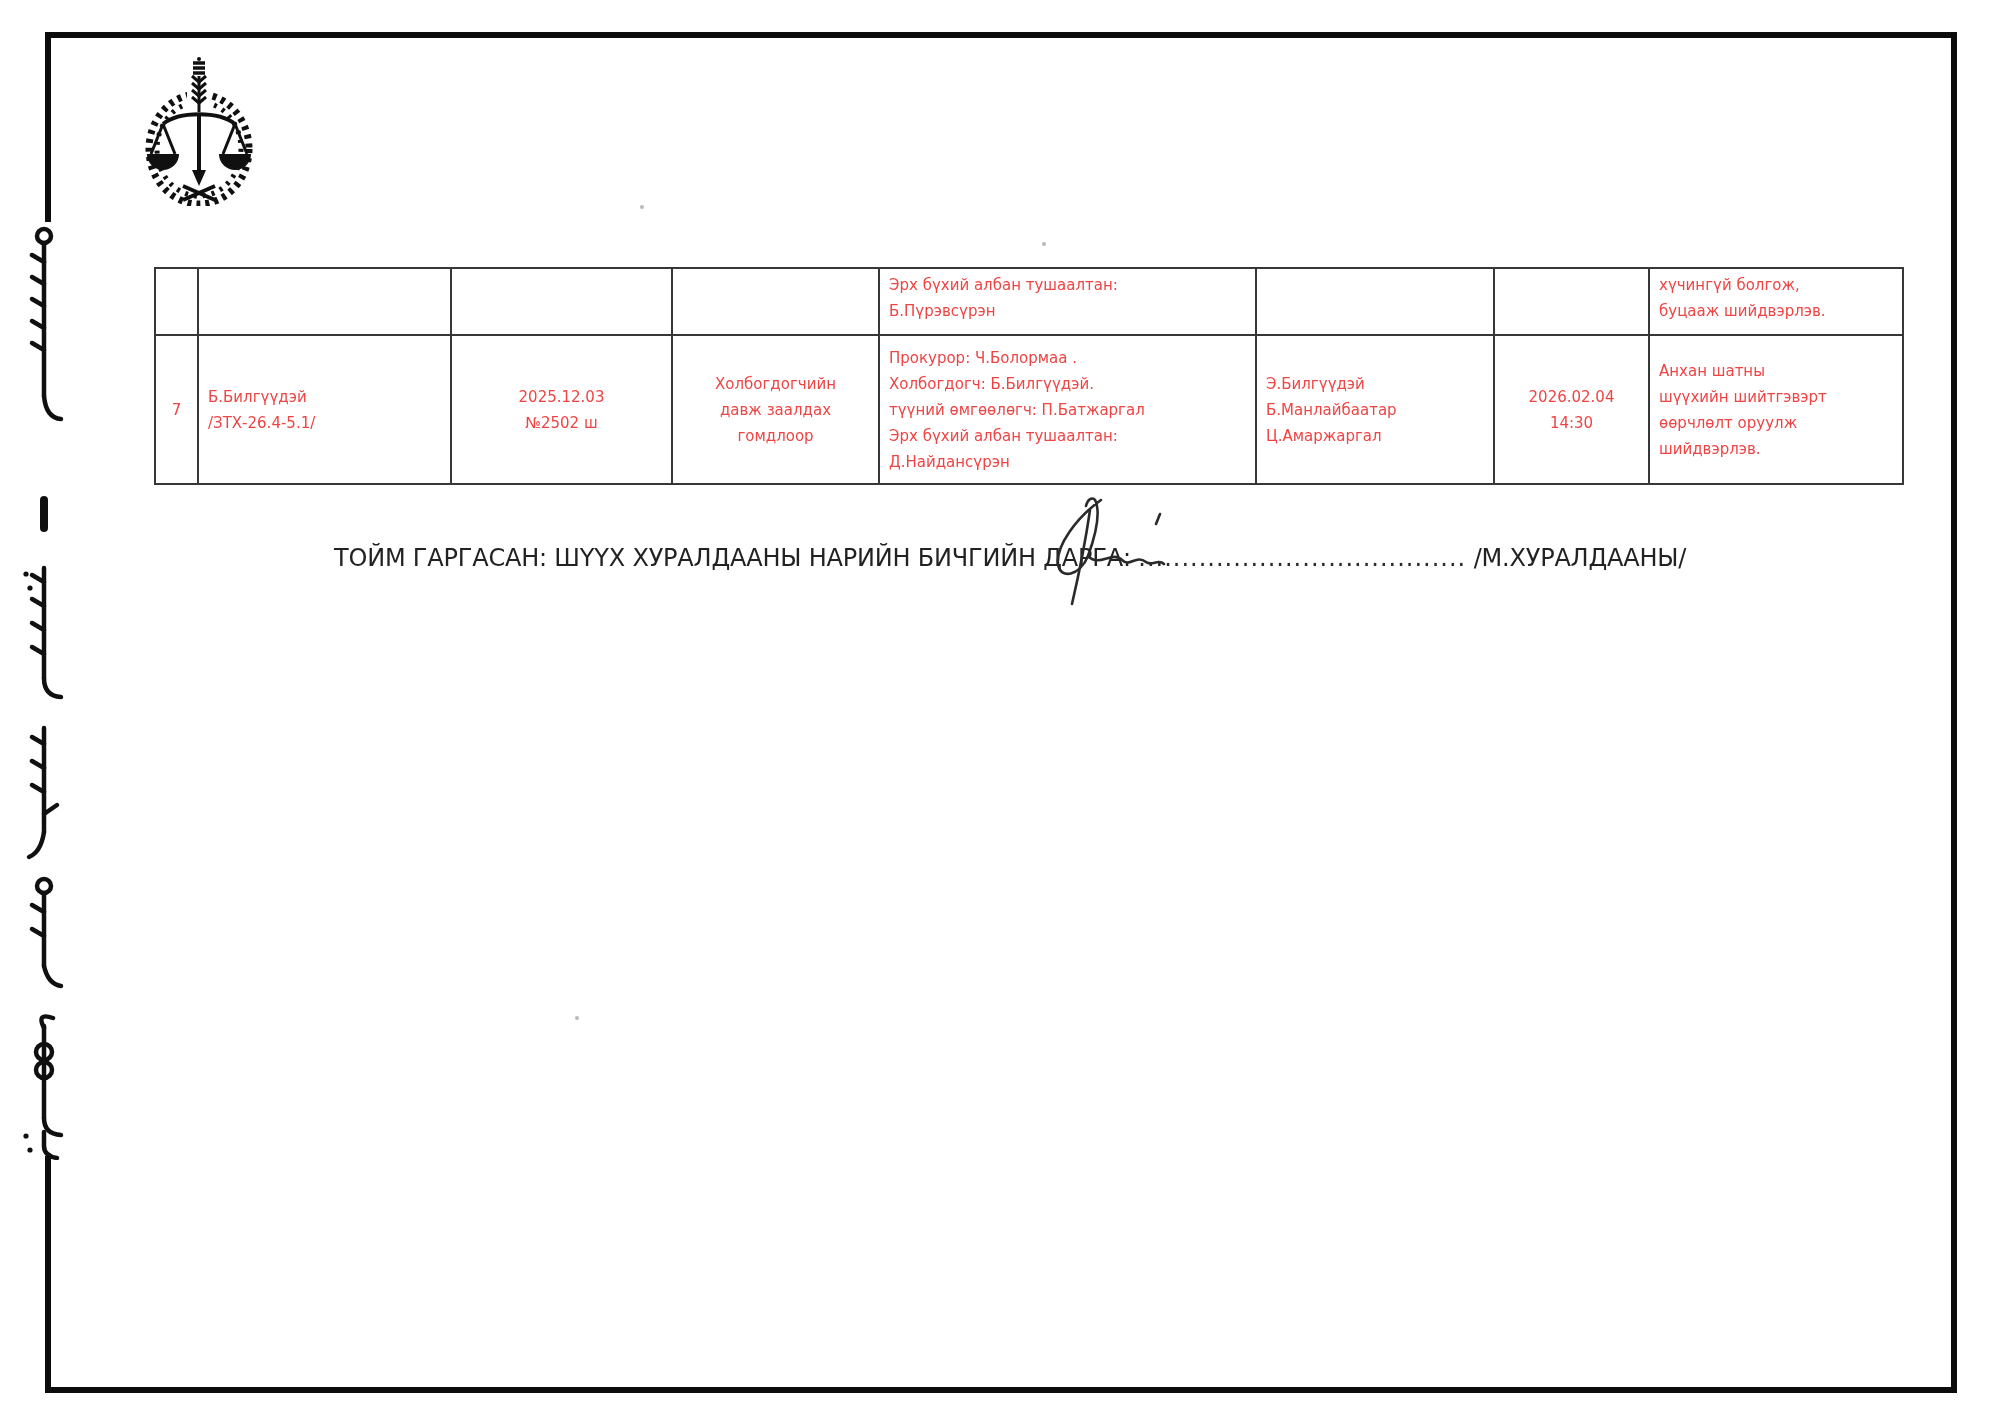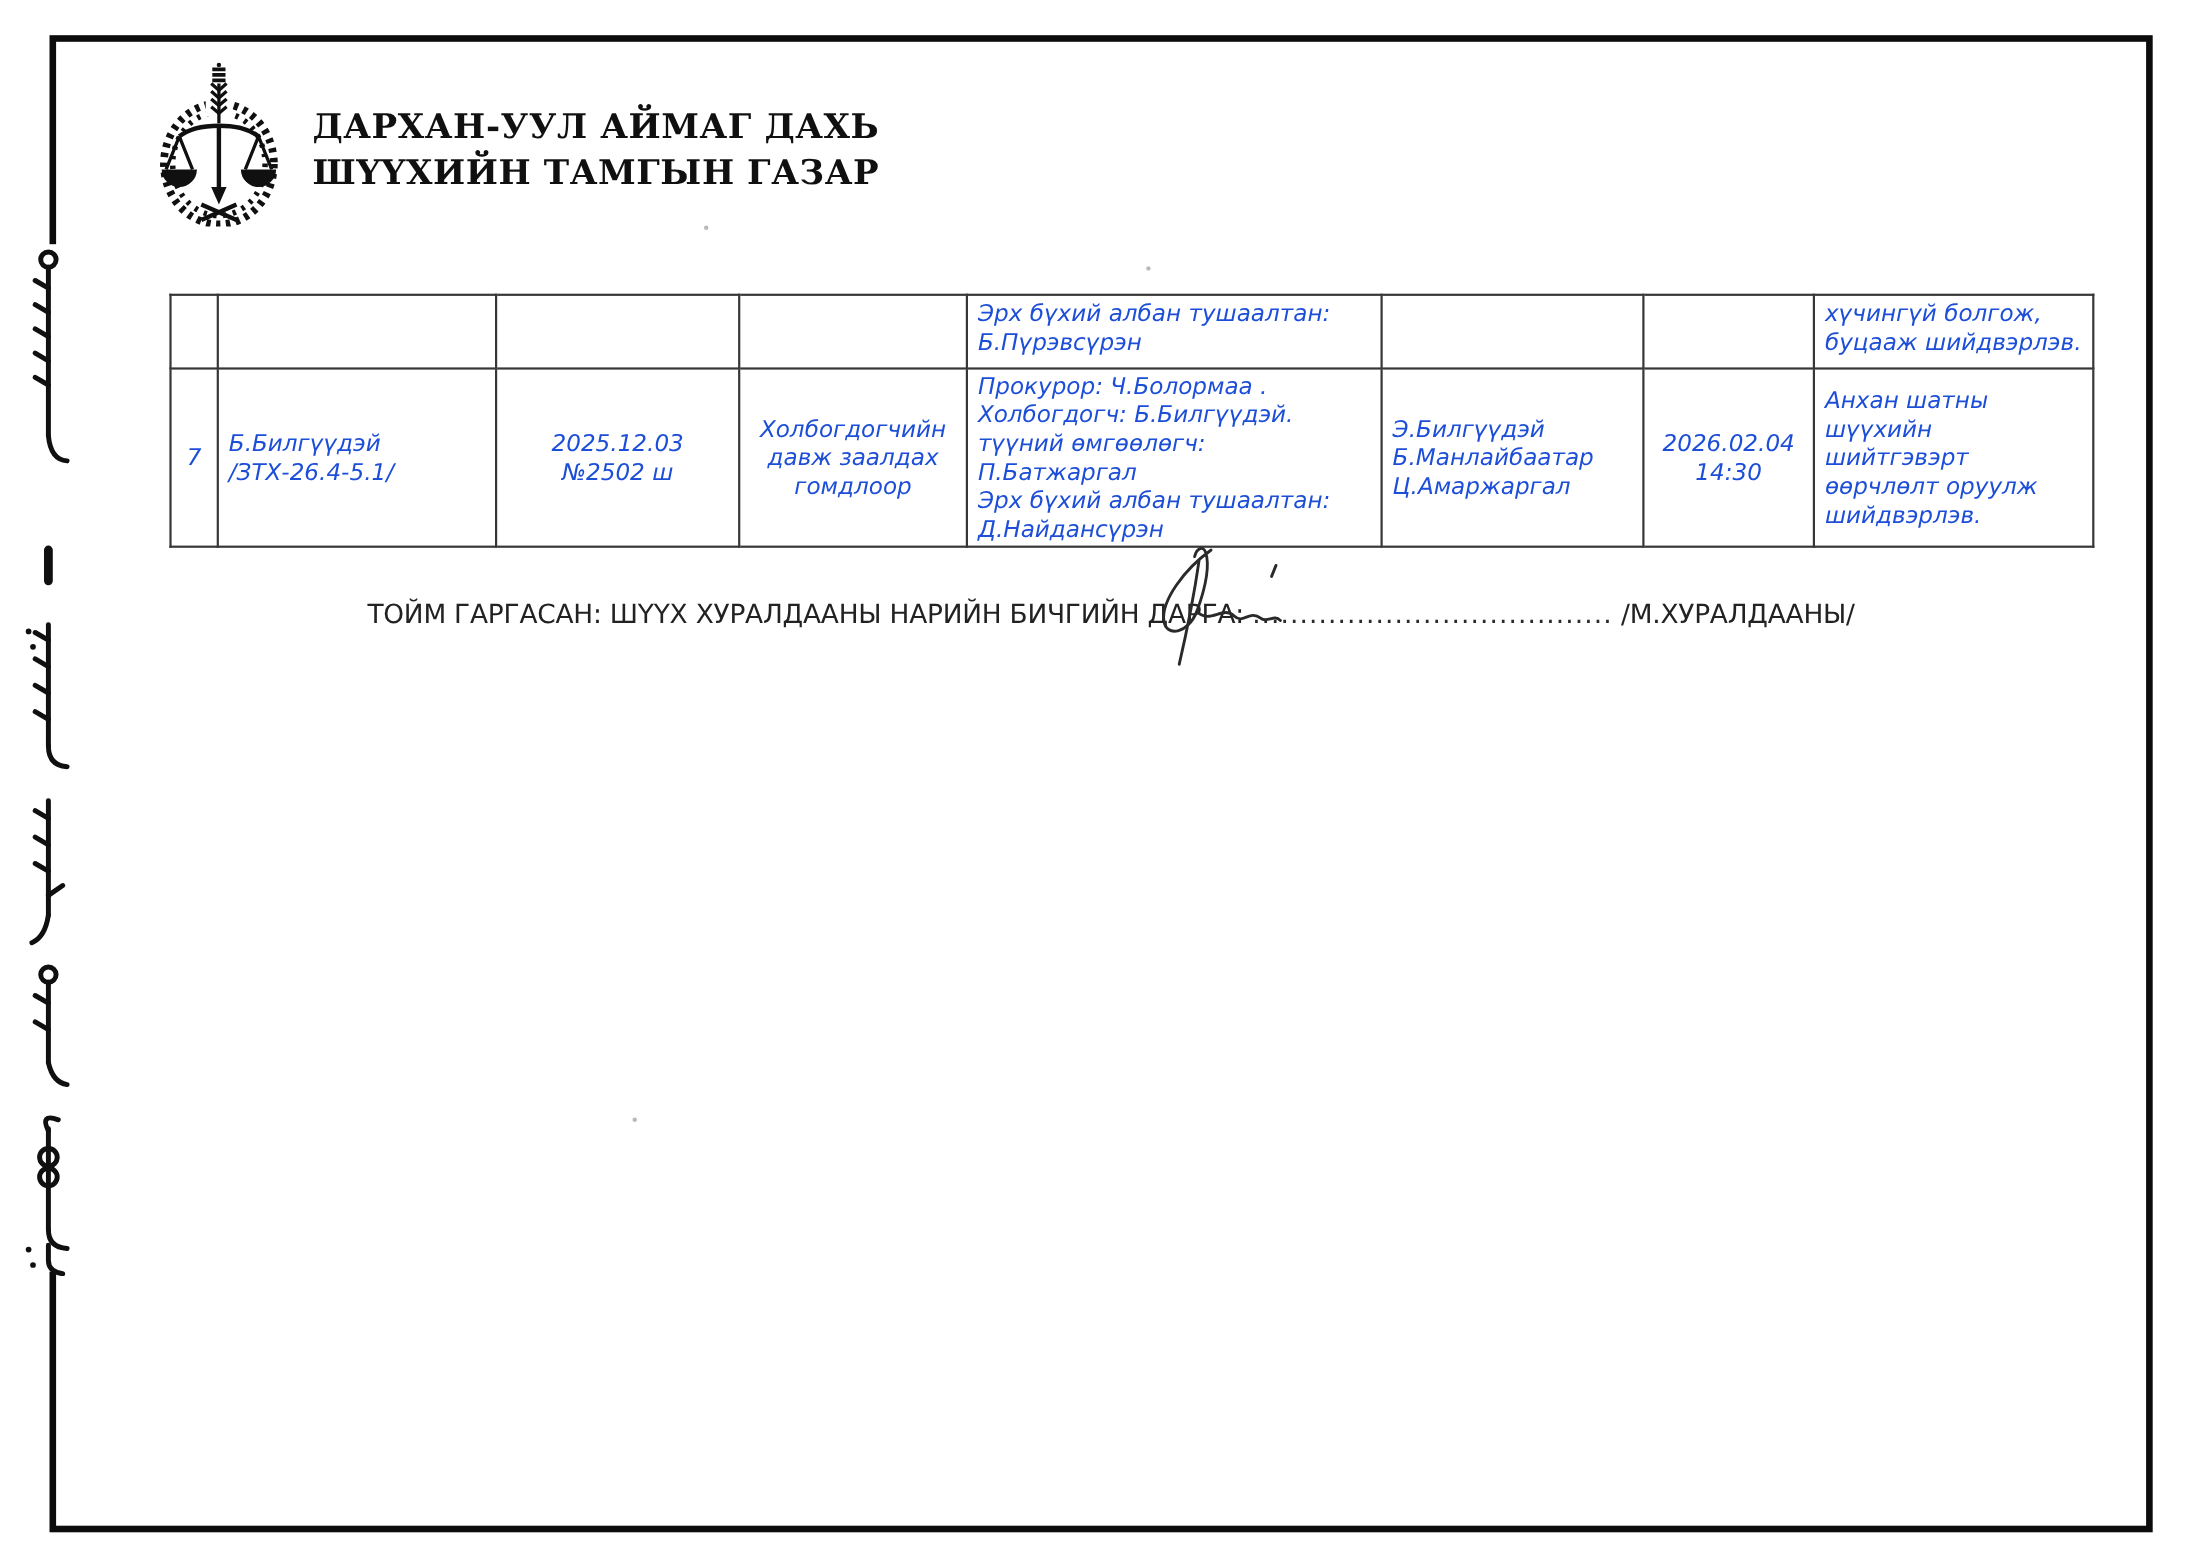--- a/index.html
+++ b/index.html
@@ -27,21 +27,21 @@
     position:absolute;left:284px;top:94px;
     font-family:"DejaVu Serif","Liberation Serif",serif;
     font-weight:bold;font-size:31px;line-height:42px;color:#101010;
     letter-spacing:.5px;white-space:pre-line;
   }
 
   
   table.case-table{
     position:absolute;left:154px;top:267px;
     border-collapse:collapse;table-layout:fixed;width:1748px;
-    font-size:21px;line-height:26px;color:#1d4ed8;font-style:italic;
+    font-size:15px;line-height:26px;color:#ef4444;
   }
   .case-table td{
     border:2px solid #373737;padding:2px 9px;vertical-align:middle;
     overflow:hidden;
   }
   .case-table tr.r0 td{vertical-align:top;padding-top:3px;}
   .preline{white-space:pre-line;}
   .tc{text-align:center;}
   .tl{text-align:left;}
 
@@ -135,22 +135,20 @@
       <path d="M10,98 A16,16 0 0 0 42,98 Z" fill="#101010" stroke="none"></path>
 
       <path d="M98,68 L86,98 M98,68 L110,98"></path>
       <path d="M82,98 A16,16 0 0 0 114,98 Z" fill="#101010" stroke="none"></path>
 
       <path d="M62,58 V116" stroke-width="4"></path>
       <path d="M62,130 L55,114 L69,114 Z" fill="#101010" stroke="none"></path>
     </g>
   </svg>
 
-  <div class="org-name"><span>ДАРХАН-УУЛ АЙМАГ ДАХЬ</span>
-<span>ШҮҮХИЙН ТАМГЫН ГАЗАР</span></div>
 
   <table class="case-table">
     <colgroup>
       <col style="width:43px">
         <col style="width:253px">
         <col style="width:221px">
         <col style="width:207px">
       <col style="width:377px">
         <col style="width:238px">
         <col style="width:155px">

